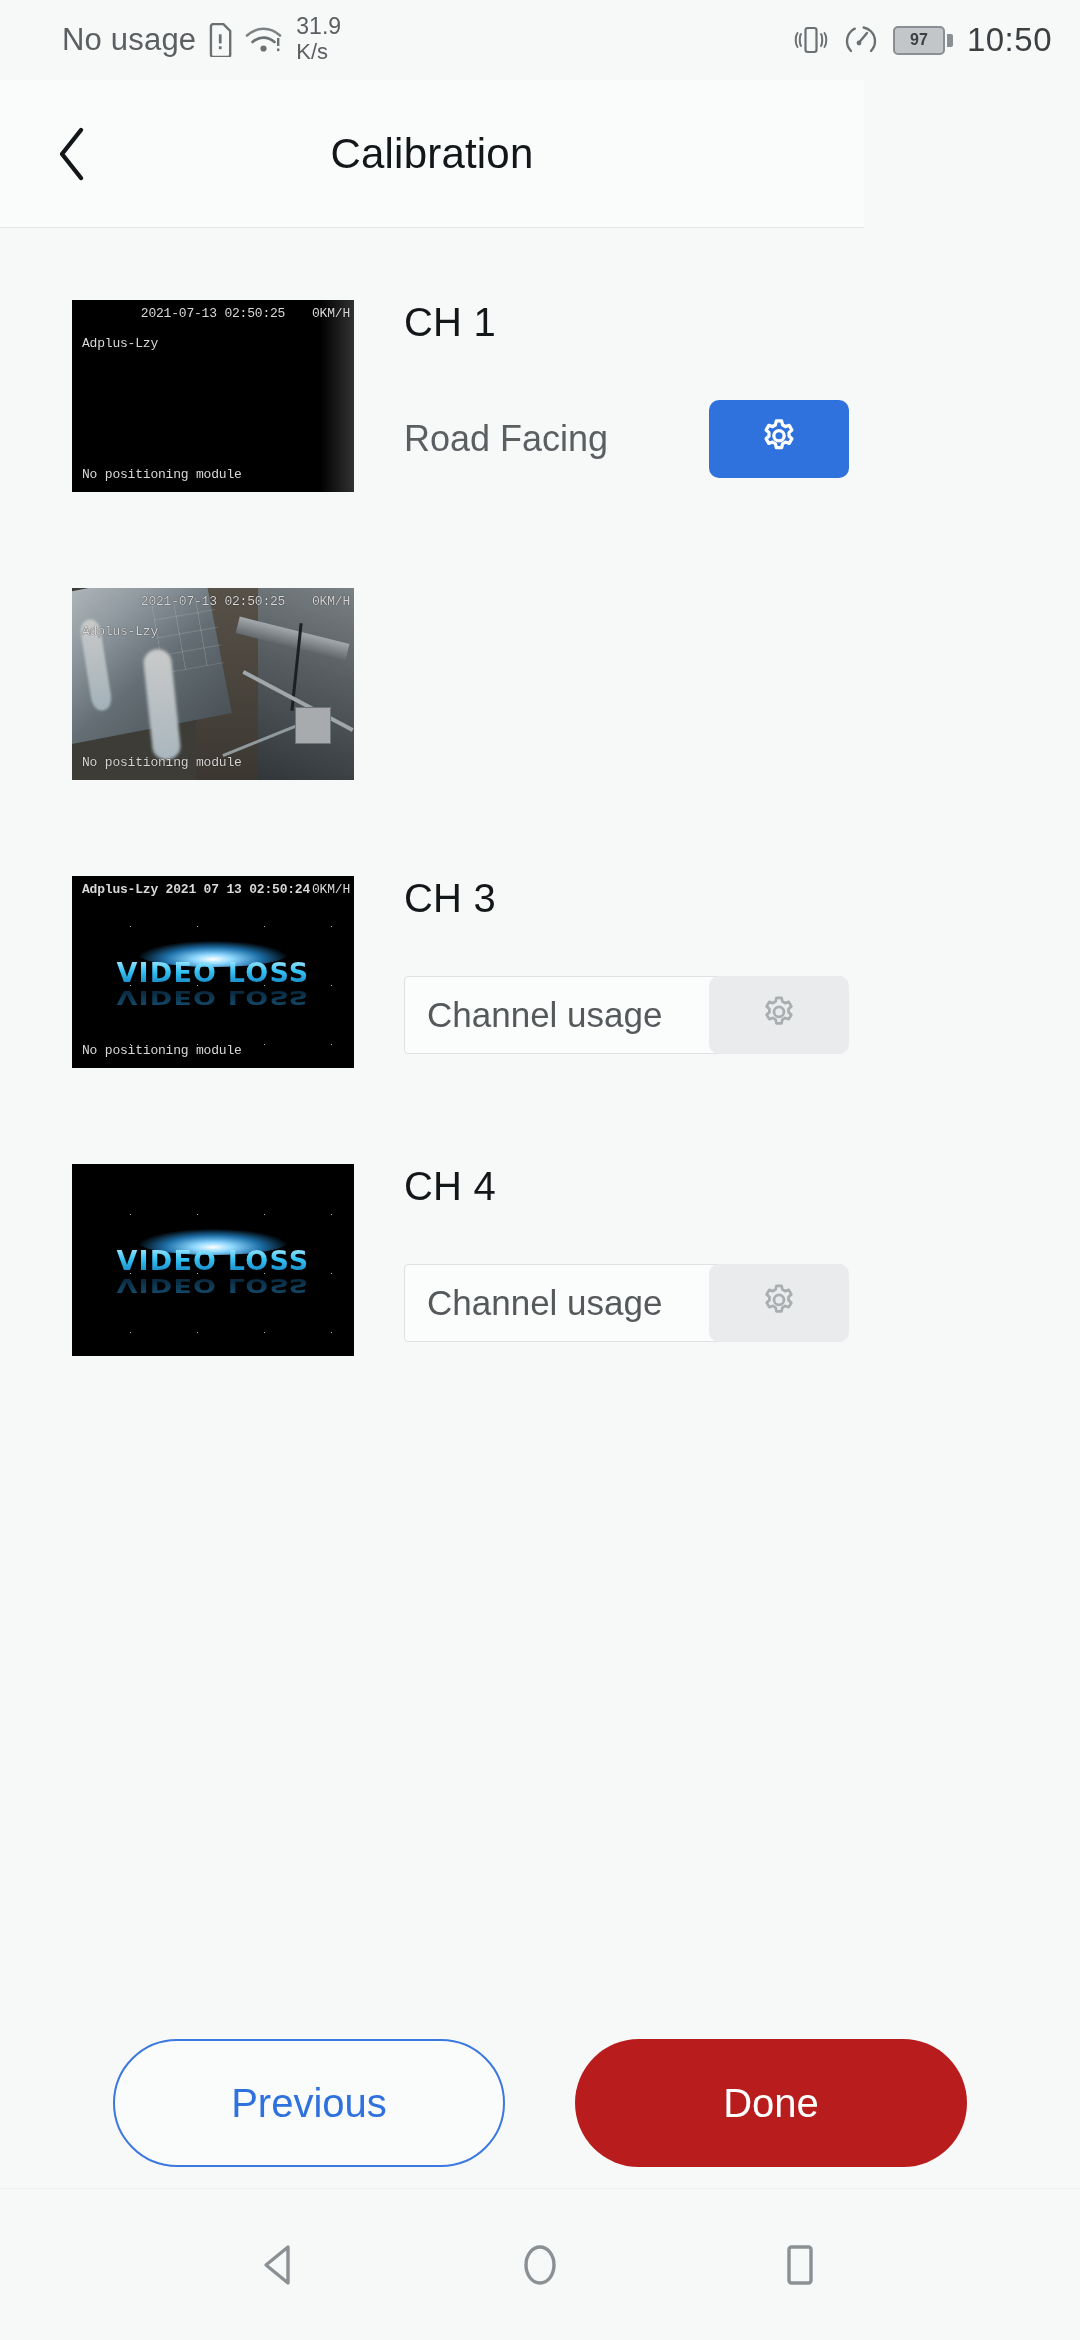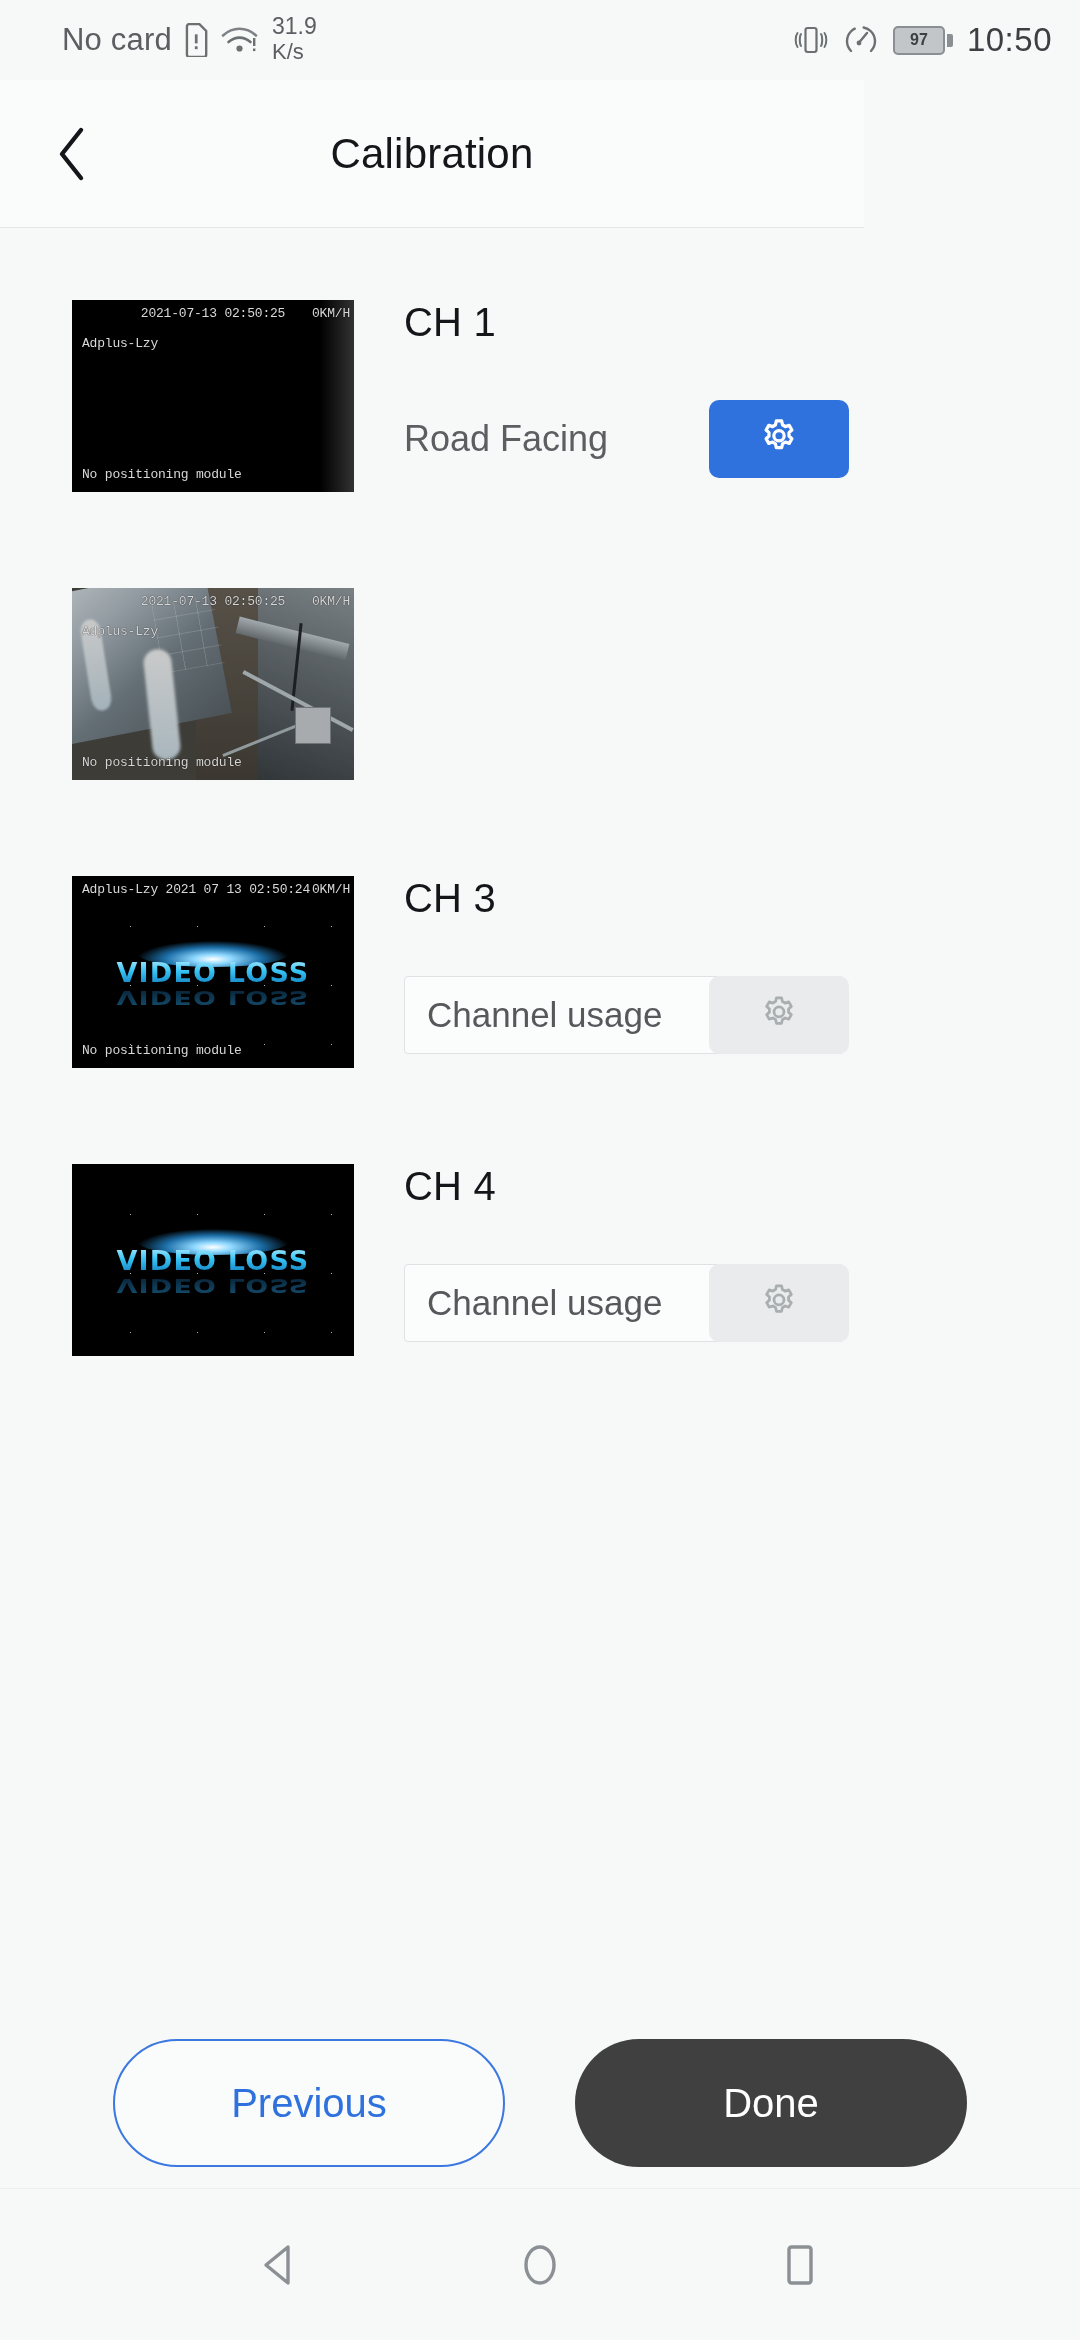--- a/index.html
+++ b/index.html
@@ -72,21 +72,21 @@
   .ov {
     position:absolute; color:#d8d8d8;
     font-family:"Liberation Mono", monospace;
     font-size:13px; white-space:nowrap; letter-spacing:-0.2px;
     text-shadow:0 0 1px #000;
   }
   .ov-date  { top:6px; left:50%; transform:translateX(-50%); }
   .ov-name  { top:36px; left:10px; }
   .ov-speed { top:6px; right:4px; }
   .ov-gps   { bottom:10px; left:10px; }
-  .ov-top   { top:6px; left:10px; }
+  .ov-top   { top:6px; left:10px;font-weight:bold; }
 
   
   .glow-right {
     position:absolute; top:0; right:0; width:34px; height:100%;
     background:linear-gradient(to left, rgba(92,92,92,0.55), rgba(0,0,0,0));
   }
   
   .cabin { position:absolute; inset:0; background:#4c4a43; }
   .cabin .panel-l {
     position:absolute; left:-6%; top:-4%; width:58%; height:78%;
@@ -202,40 +202,40 @@
   .footer {
     position:absolute; left:0; top:2028px; width:1080px; height:150px;
     display:flex; align-items:center; justify-content:center; gap:70px;
   }
   .btn {
     width:392px; height:128px; border-radius:64px;
     display:flex; align-items:center; justify-content:center;
     font-size:40px; cursor:pointer;
   }
   .btn-outline { border:2px solid #3b78e0; color:#2f72dd; background:#fafbfb; }
-  .btn-filled  { background:#404040; color:#ffffff; }
+  .btn-filled  { background:#b91c1c; color:#ffffff; }
 
   
   .navbar {
     position:absolute; left:0; bottom:0; width:1080px; height:152px;
     background:#f7f8f8; border-top:1.5px solid #eceeef;
     display:flex; align-items:center; justify-content:space-around;
     padding:0 150px;
   }
   .nav-btn {
     width:110px; height:110px; display:flex; align-items:center; justify-content:center;
     cursor:pointer;
   }
 </style>
 </head>
 <body>
 
 <div class="statusbar">
   <div class="sb-left">
-    <span class="sb-text">No card</span>
+    <span class="sb-text">No usage</span>
     <span>
       <svg class="icon-svg" width="28" height="34" viewBox="0 0 24 30">
         <path d="M6 1h9l6 6v21a2 2 0 0 1-2 2H6a2 2 0 0 1-2-2V3a2 2 0 0 1 2-2z" fill="none" stroke="#6b7073" stroke-width="2.1"></path>
         <rect x="11" y="10" width="2.4" height="8" fill="#6b7073"></rect>
         <rect x="11" y="20.5" width="2.4" height="2.6" fill="#6b7073"></rect>
       </svg>
     </span>
     <span>
       <svg class="icon-svg" width="38" height="32" viewBox="0 0 38 32">
         <path d="M3 11.5C8 7 14 4.8 19.5 4.8S31 7 36 11.5" fill="none" stroke="#7d8285" stroke-width="2.6" stroke-linecap="round"></path>

